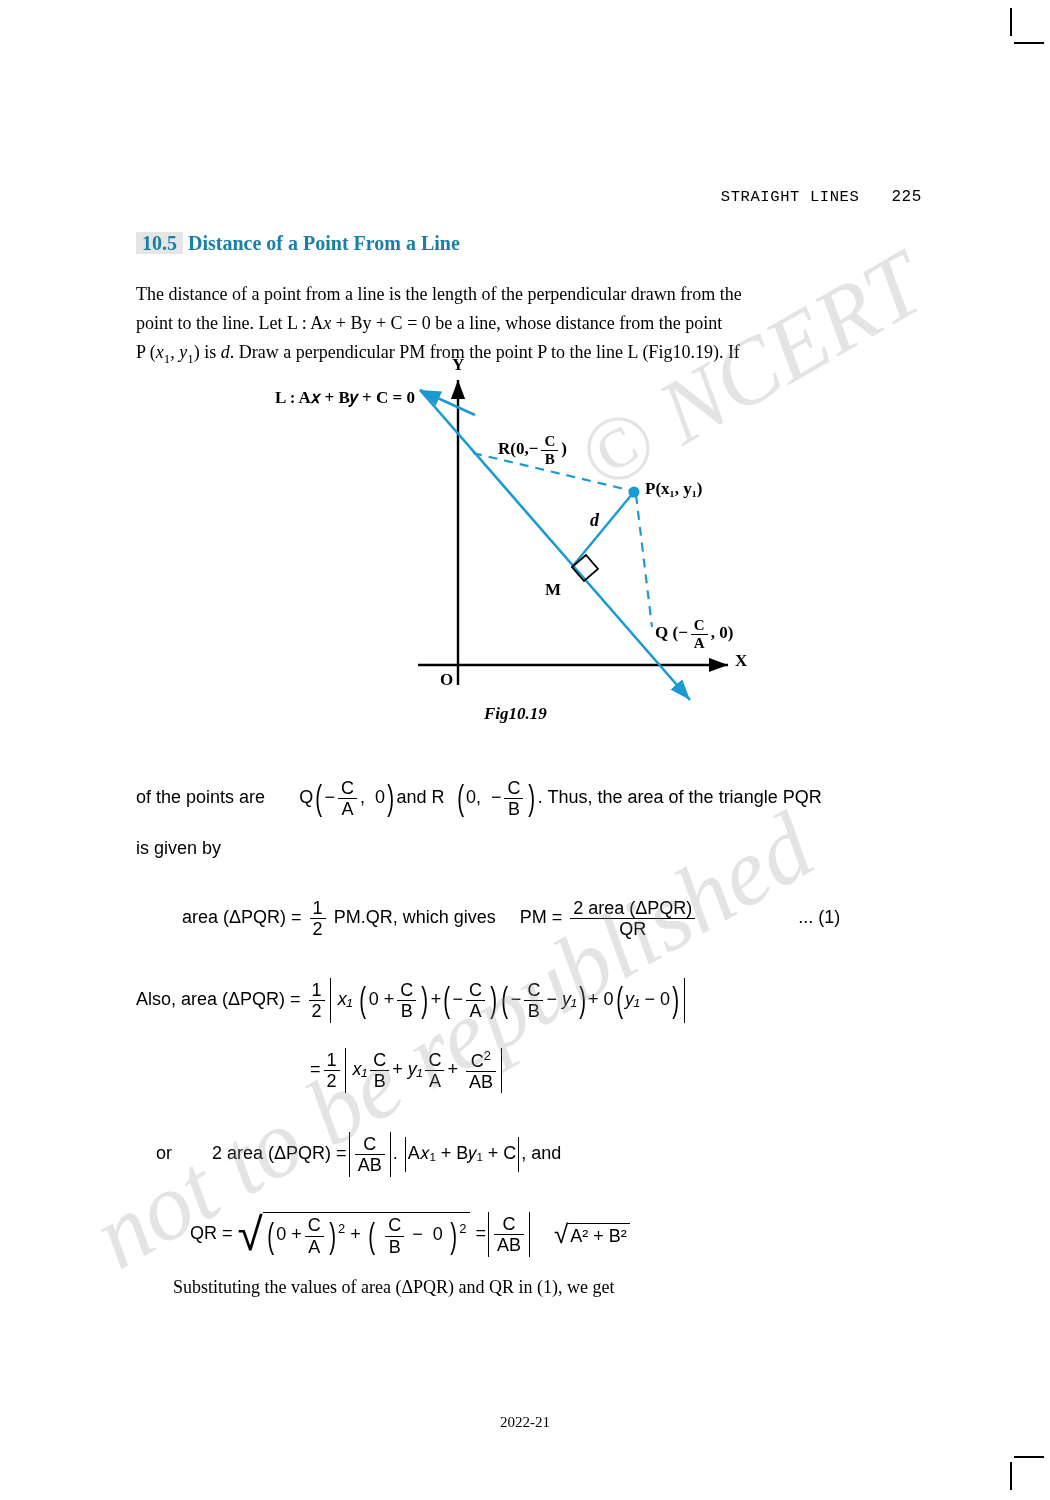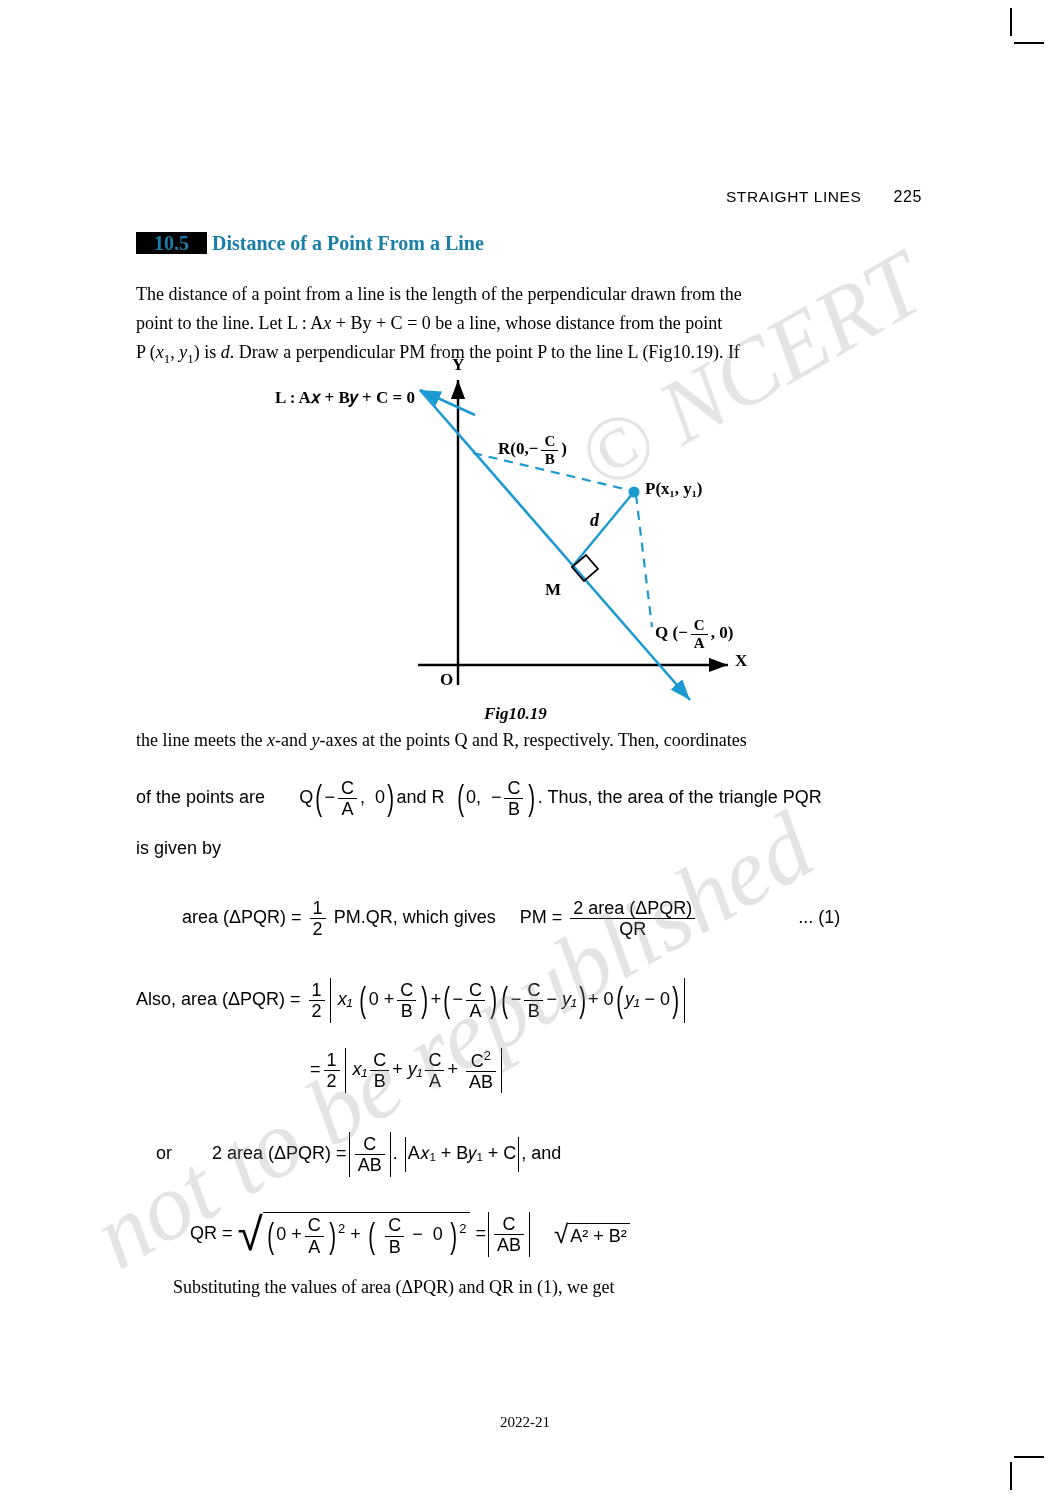--- a/index.html
+++ b/index.html
@@ -30,39 +30,39 @@
   .crop-bl-v { left: 1010px; top: 1462px; width: 2px; height: 28px; }
   .crop-bl-h { left: 1014px; top: 1456px; width: 30px; height: 2px; }
 
   
   .header {
     position: absolute;
     top: 188px;
     right: 128px;
     font-size: 15.5px;
     letter-spacing: 0.6px;
-    font-family: Liberation Sans, sans-serif;
+    font-family: Liberation Mono, monospace;
   }
   .header .title { }
   .header .pageno { margin-left: 32px; font-size: 16px; }
 
   
   .sec-head {
     position: absolute;
     left: 136px;
     top: 232px;
     font-weight: bold;
     font-size: 20px;
     color: #1a7fa8;
     white-space: nowrap;
   }
   .sec-num {
-    background: #000000;
+    background: #e5e5e5;
     color: #1a7fa8;
-    padding: 0 18px;
+    padding: 0 6px;
   }
 
   
   .para {
     position: absolute;
     font-size: 18px;
     line-height: 29px;
     text-align: left;
   }
   #p1 { left: 136px; top: 280px; width: 790px; }
@@ -242,23 +242,20 @@
 
     <div style="position:absolute; left:265px; top:225px; font-weight:bold; font-size:17px;">M</div>
 
     <div style="position:absolute; left:375px; top:262px; font-weight:bold; font-size:17px; white-space:nowrap;">
       <span>Q (−</span><span class="frac" style="font-size:15px;"><span class="num">C</span><span class="den">A</span></span><span>, 0)</span>
     </div>
   </div>
 
   <div class="fig-caption">Fig10.19</div>
 
-  <div class="para" id="p2">
-    <span>the line meets the </span><i class="it">x</i><span>-and </span><i class="it">y</i><span>-axes at the points Q and R, respectively. Then, coordinates</span>
-  </div>
 
   <div class="math" style="left:136px; top:778px; white-space:nowrap;">
     <span>of the points are</span>
     <span style="display:inline-block; width:24px;"></span>
     <span>Q<span class="bigpar">(</span>−<span class="frac"><span class="num">C</span><span class="den">A</span></span>,&nbsp;&nbsp;0<span class="bigpar">)</span></span><span>and R</span>
     <span>&nbsp;<span class="bigpar">(</span>0,&nbsp;&nbsp;−<span class="frac"><span class="num">C</span><span class="den">B</span></span><span class="bigpar">)</span></span><span>. Thus, the area of the triangle PQR</span>
   </div>
 
   <div class="math" style="left:136px; top:838px;">is given by</div>
 

